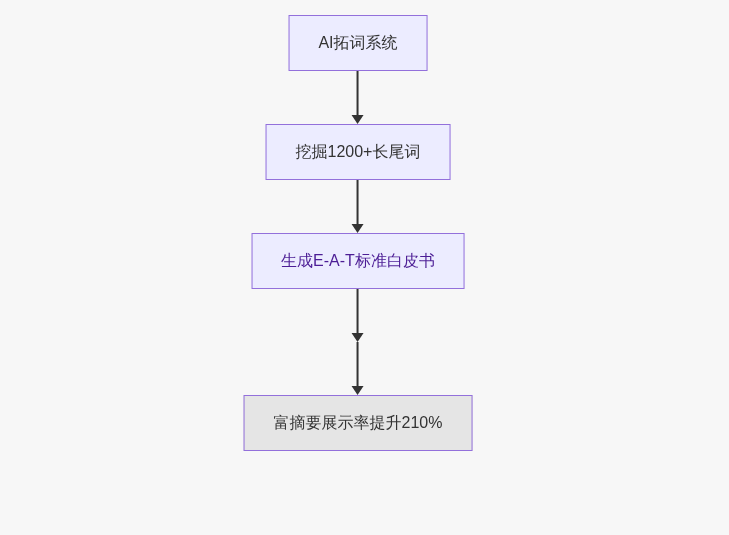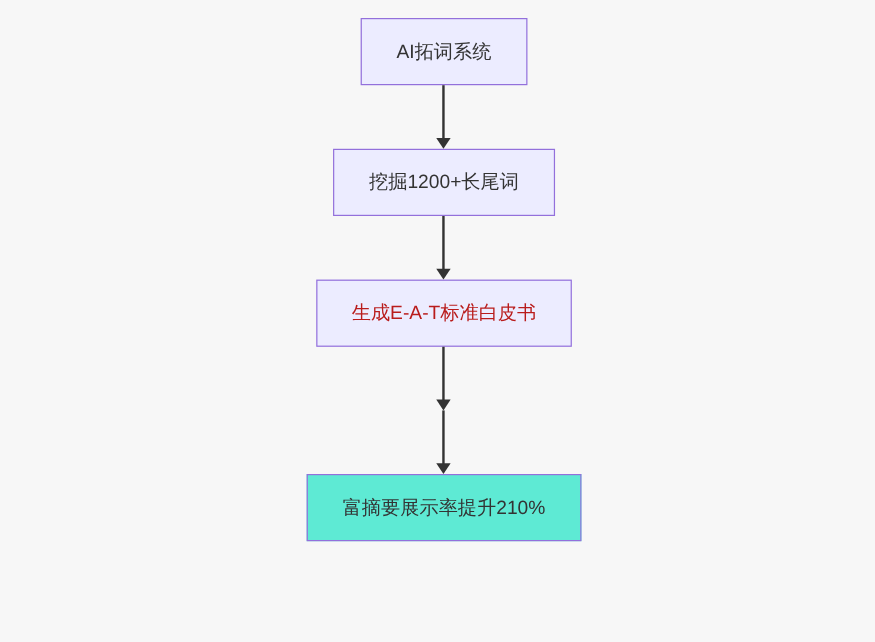--- a/index.html
+++ b/index.html
@@ -6,21 +6,21 @@
   html, body {
     width: 729px;
     height: 535px;
     overflow: hidden;
     font-family: "Liberation Sans", "DejaVu Sans", sans-serif;
   }
   body { background: #f7f7f7; position: relative; }
 
   .flow {
     position: absolute;
-    left: 370px;
+    left: 358px;
     top: 15px;
     transform: translateX(-50%);
     display: flex;
     flex-direction: column;
     align-items: center;
   }
 
   .node {
     height: 56px;
     padding: 0 29px;
@@ -74,30 +74,30 @@
   <div class="node" style="background: rgb(236, 236, 255); border-color: rgb(147, 112, 219);">
     <span class="node-label" style="color: rgb(51, 51, 51);">挖掘1200+长尾词</span>
   </div>
 
   <div class="arrow">
     <div class="arrow-line"></div>
     <div class="arrow-head"></div>
   </div>
 
   <div class="node" style="background: rgb(236, 236, 255); border-color: rgb(147, 112, 219);">
-    <span class="node-label" style="color: #b91c1c;">生成E-A-T标准白皮书</span>
+    <span class="node-label" style="color: #4c1d95;">生成E-A-T标准白皮书</span>
   </div>
 
   <div class="arrow">
     <div class="arrow-line"></div>
     <div class="arrow-head"></div>
   </div>
 
 
   <div class="arrow">
     <div class="arrow-line"></div>
     <div class="arrow-head"></div>
   </div>
 
-  <div class="node" style="background: #5eead4; border-color: rgb(147, 112, 219);">
+  <div class="node" style="background: #e5e5e5; border-color: rgb(147, 112, 219);">
     <span class="node-label" style="color: rgb(51, 51, 51);">富摘要展示率提升210%</span>
   </div>
 </div>
 
 </body></html>

